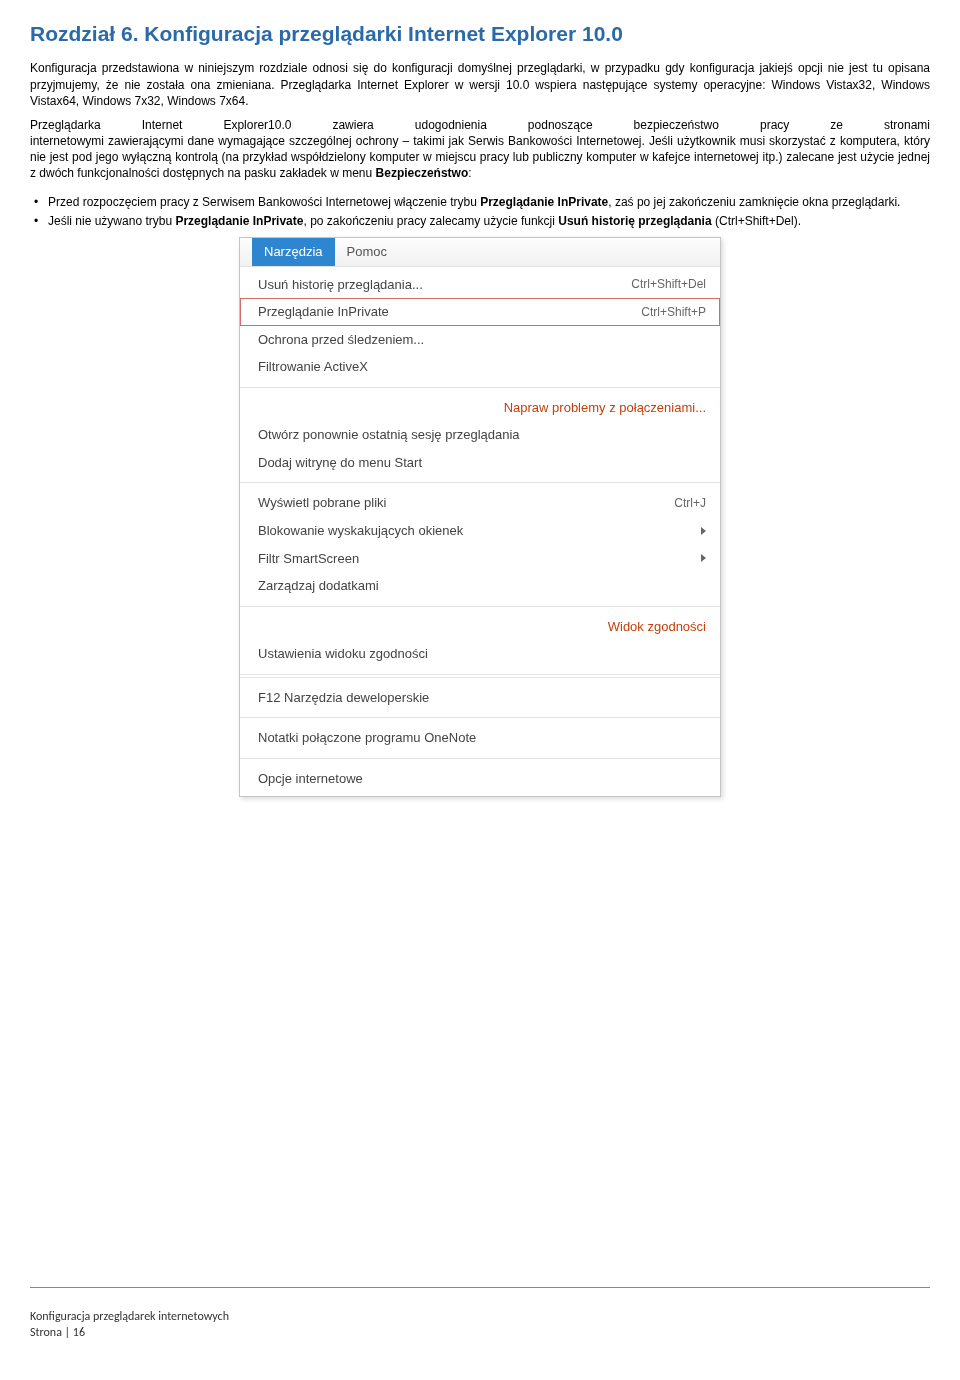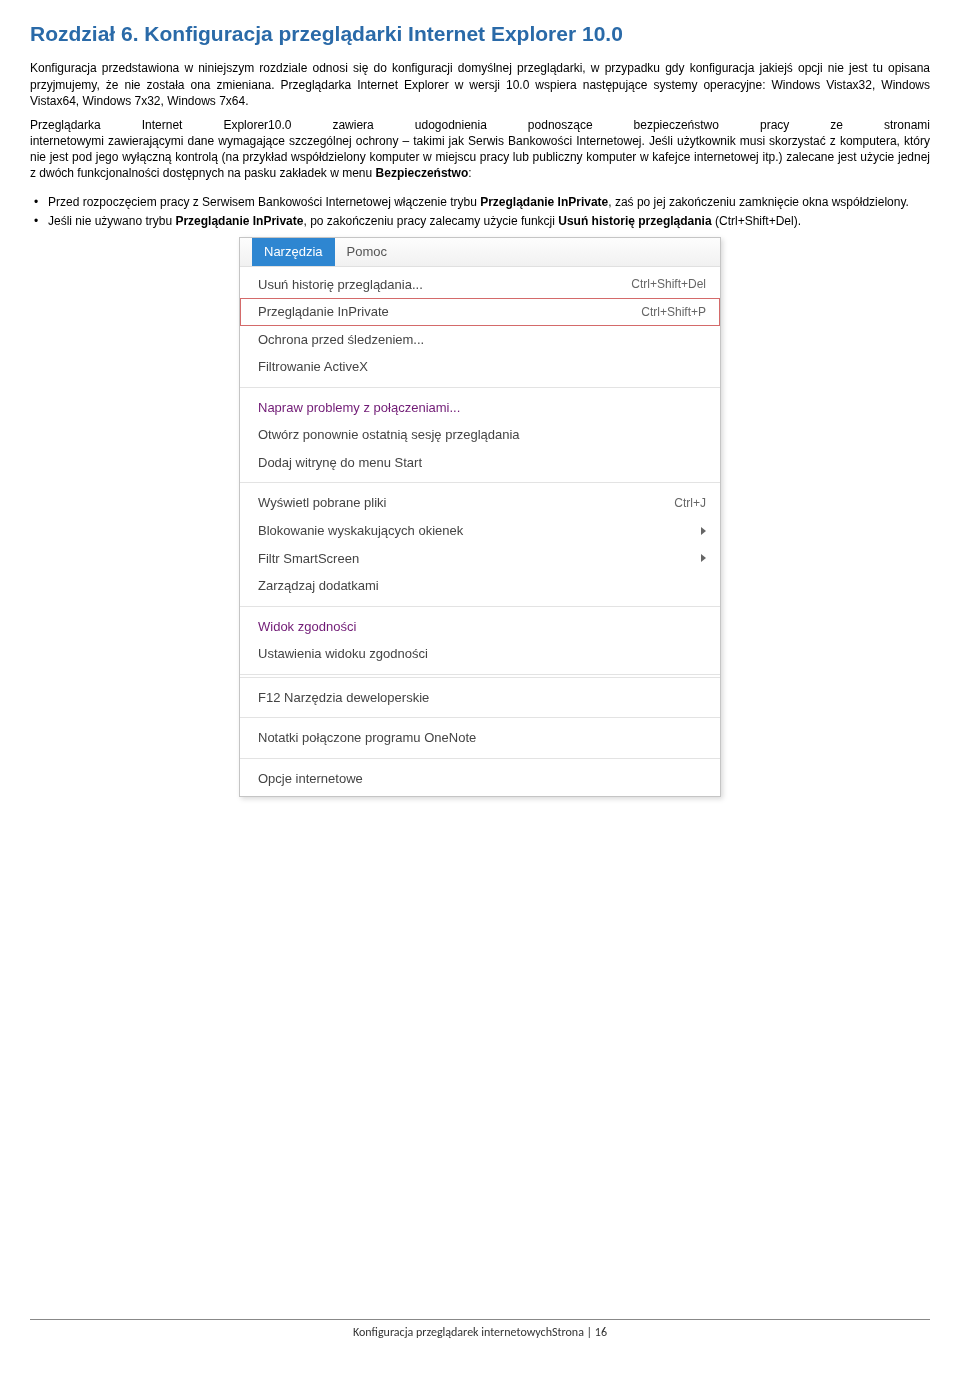--- a/index.html
+++ b/index.html
@@ -44,61 +44,62 @@
   .menu-bar .mb-item.active { background: #2e86d1; color: #fff; }
   .menu-group { padding: 4px 0; }
   .menu-sep { height: 1px; background: #e3e3e3; margin: 2px 0; }
   .menu-item {
     display: flex;
     align-items: center;
     padding: 5px 14px 5px 18px;
     color: #444;
     position: relative;
   }
-  .menu-item.disabled { color: #701a75; }
+  .menu-item.disabled { color: #c2410c; text-align: right; }
   .menu-item .label { flex: 1; }
   .menu-item .shortcut { color: #666; font-size: 12px; margin-left: 20px; }
   .menu-item.highlighted { border: 1px solid #d46a6a; padding: 4px 13px 4px 17px; }
   .submenu-arrow {
     width: 0; height: 0;
     border-top: 4px solid transparent;
     border-bottom: 4px solid transparent;
     border-left: 5px solid #666;
     margin-left: 20px;
   }
   .muted-arrow { border-left-color: #bbb; }
   .footer {
     position: absolute;
     bottom: 0; left: 0; right: 0;
     border-top: 1px solid #888;
-    padding-top: 4px;
+    padding-top: 20px;
     font-size: 12px;
     color: #333;
     display: flex;
-    justify-content: center;
+    justify-content: flex-end;
     font-family: Calibri, Arial, sans-serif;
+    flex-direction: column;
   }
 </style>
 </head>
 <body>
 
 <div class="page">
 
   <h1>Rozdział 6.  Konfiguracja przeglądarki Internet Explorer 10.0</h1>
 
   <p class="body-text">Konfiguracja przedstawiona w niniejszym rozdziale odnosi się do konfiguracji domyślnej przeglądarki, w przypadku gdy konfiguracja jakiejś opcji nie jest tu opisana przyjmujemy, że nie została ona zmieniana. Przeglądarka Internet Explorer w wersji 10.0 wspiera następujące systemy operacyjne: Windows Vistax32, Windows Vistax64, Windows 7x32, Windows 7x64.</p>
 
   <p class="body-text" style="margin-top:-4px;">
     <span class="justify-all" style="display:block;">Przeglądarka Internet Explorer10.0 zawiera udogodnienia podnoszące bezpieczeństwo pracy ze stronami</span>
     <span>internetowymi zawierającymi dane wymagające szczególnej ochrony – takimi jak Serwis Bankowości Internetowej. Jeśli użytkownik musi skorzystać z komputera, który nie jest pod jego wyłączną kontrolą (na przykład współdzielony komputer w miejscu pracy lub publiczny komputer w kafejce internetowej itp.) zalecane jest użycie jednej z dwóch funkcjonalności dostępnych na pasku zakładek w menu </span><b>Bezpieczeństwo</b><span>:</span>
   </p>
 
   <ul class="bullets">
     <li>
-      <span>Przed rozpoczęciem pracy z Serwisem Bankowości Internetowej włączenie trybu </span><b>Przeglądanie InPrivate</b><span>, zaś po jej zakończeniu zamknięcie okna współdzielony.</span>
+      <span>Przed rozpoczęciem pracy z Serwisem Bankowości Internetowej włączenie trybu </span><b>Przeglądanie InPrivate</b><span>, zaś po jej zakończeniu zamknięcie okna przeglądarki.</span>
     </li>
     <li>
       <span>Jeśli nie używano trybu </span><b>Przeglądanie InPrivate</b><span>, po zakończeniu pracy zalecamy użycie funkcji </span><b>Usuń historię przeglądania</b><span> (Ctrl+Shift+Del).</span>
     </li>
   </ul>
 
   <div class="menu-shot">
     <div class="menu-bar">
       <div class="mb-item active">Narzędzia</div>
       <div class="mb-item">Pomoc</div>

